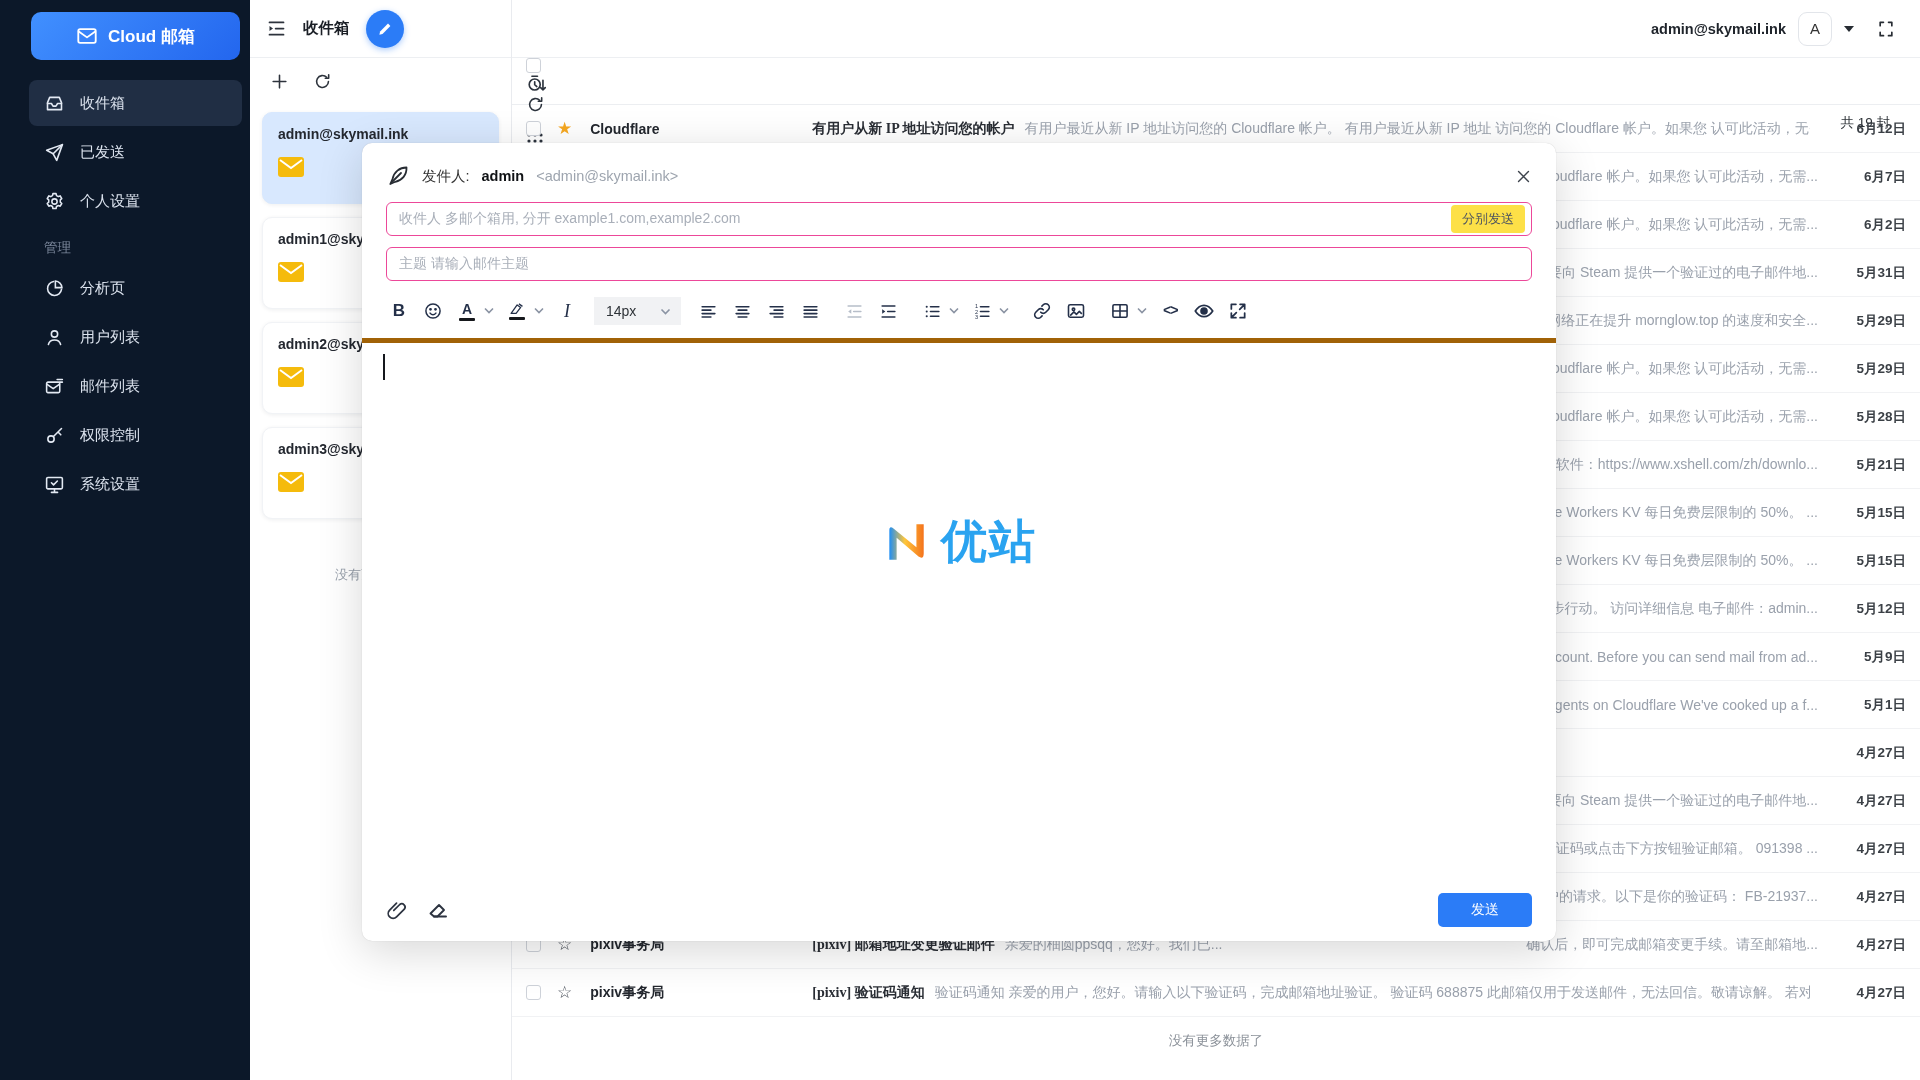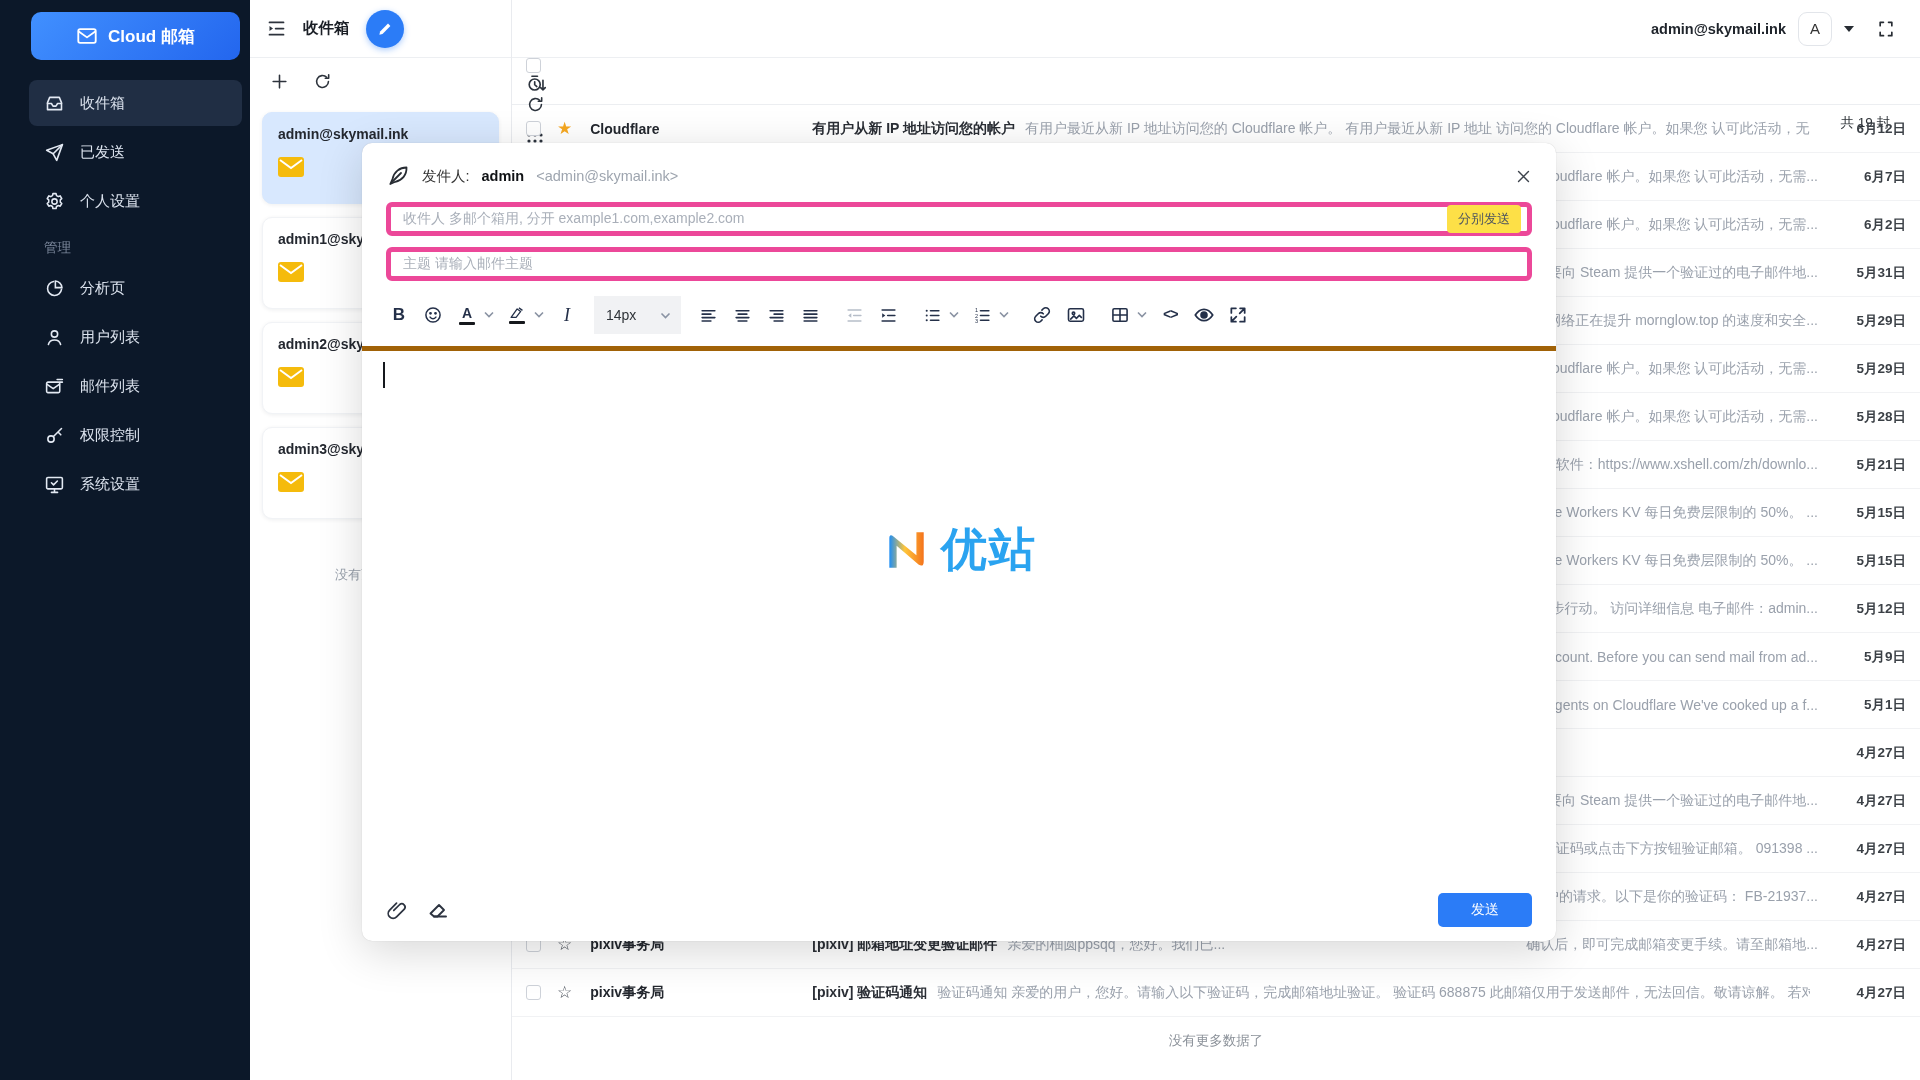--- a/index.html
+++ b/index.html
@@ -47,46 +47,46 @@
   .lt-gap{width:24px;}
   .count{margin-left:auto;font-size:13.5px;color:#2e3338;margin-right:16px;}
   .cb{width:15px;height:15px;border:1.5px solid #ced2d9;border-radius:3px;background:#fff;flex:none;cursor:pointer;}
 
   .row{height:48px;display:flex;align-items:center;padding:0 14px;border-bottom:1px solid #f1f2f4;
     font-size:14px;cursor:pointer;background:#fff;}
   .star{margin-left:16px;font-size:17px;line-height:1;color:#4d535c;flex:none;cursor:pointer;}
   .star.filled{color:var(--star,#f6a821);}
   .sender{width:222px;margin-left:18px;font-weight:700;color:#23272e;white-space:nowrap;overflow:hidden;flex:none;}
   .rowtext{flex:1;display:flex;align-items:center;overflow:hidden;min-width:0;}
-  .subject{font-weight:700;color:#2a2e35;white-space:nowrap;flex:none;}
+  .subject{font-weight:700;color:#2a2e35;white-space:nowrap;flex:none;font-family:Liberation Serif, serif;}
   .preview{color:#9aa1ac;margin-left:10px;white-space:nowrap;overflow:hidden;flex:0 1 auto;min-width:0;}
   .tail{color:#9aa1ac;margin-left:auto;white-space:nowrap;flex:none;padding-left:8px;}
   .date{width:88px;text-align:right;color:#3b4046;font-weight:600;font-size:13.5px;flex:none;}
   .list-footer{height:48px;line-height:48px;text-align:center;color:#8b9199;font-size:13.5px;}
 
   
   .modal{position:absolute;left:362px;top:143px;width:1194px;height:798px;background:#fff;border-radius:10px;
     box-shadow:0 10px 45px rgba(0,0,0,.16),0 0 1px rgba(0,0,0,.2);z-index:20;display:flex;flex-direction:column;}
   .modal-header{display:flex;align-items:center;gap:12px;padding:18px 24px 0;height:48px;font-size:14.5px;color:#333;}
   .from-name{font-weight:700;color:#101215;}
   .from-email{color:#9ea5af;}
   .close{margin-left:auto;color:#3d434c;cursor:pointer;display:flex;}
-  .field{margin:11px 24px 0;height:34px;border:5px solid #ec4899;border-radius:6px;display:flex;align-items:center;
+  .field{margin:11px 24px 0;height:34px;border:1px solid #ec4899;border-radius:6px;display:flex;align-items:center;
     padding:0 6px 0 12px;font-size:14px;color:#a9afb9;}
   .split-btn{margin-left:auto;background:#fde047;color:#4e5560;font-size:13px;padding:5px 11px;border-radius:4px;cursor:pointer;}
   .toolbar{display:flex;align-items:center;padding:15px 20px 12px;color:#243049;}
   .tb{width:34px;height:30px;display:flex;align-items:center;justify-content:center;border-radius:4px;cursor:pointer;flex:none;}
   .tb.dim{color:#b7bec9;}
   .tb-b{font-weight:800;font-size:17px;}
   .tb-i{font-family:"Liberation Serif","DejaVu Serif",serif;font-style:italic;font-size:18px;}
   .tb-letter{display:flex;flex-direction:column;align-items:center;line-height:1;}
   .tb-letter .bar{width:16px;height:3px;background:#16181c;margin-top:2px;border-radius:1px;}
   .tb-letter .cap{font-weight:700;font-size:14px;}
   .chev{margin:-2px 2px 0 -4px;width:18px;display:flex;justify-content:center;cursor:pointer;color:#8a93a3;flex:none;}
-  .size-select{height:38px;background:#f1f2f4;border-radius:0;display:flex;align-items:center;gap:24px;
+  .size-select{height:28px;background:#f1f2f4;border-radius:0;display:flex;align-items:center;gap:24px;
     padding:0 10px 0 12px;font-size:14px;color:#2e3338;margin:0 10px;cursor:pointer;flex:none;}
   .tb-code{font-family:"Liberation Mono","DejaVu Sans Mono",monospace;font-weight:700;font-size:14px;letter-spacing:-1px;}
   .editor{flex:1;border-top:5px solid #a16207;position:relative;}
   .caretbar{position:absolute;left:21px;top:11px;width:2px;height:26px;background:#15181d;}
   .watermark{position:absolute;left:0;right:0;top:168px;display:flex;align-items:center;justify-content:center;gap:10px;}
   .wm-text{font-size:46px;font-weight:800;color:var(--wm-blue,#2aa3f0);letter-spacing:2px;}
   .modal-footer{height:62px;display:flex;align-items:center;gap:18px;padding:0 24px;}
   .send-btn{margin-left:auto;background:var(--accent,#2b7cf7);color:#fff;font-size:14px;padding:8px 33px;
     border-radius:5px;cursor:pointer;}
 

